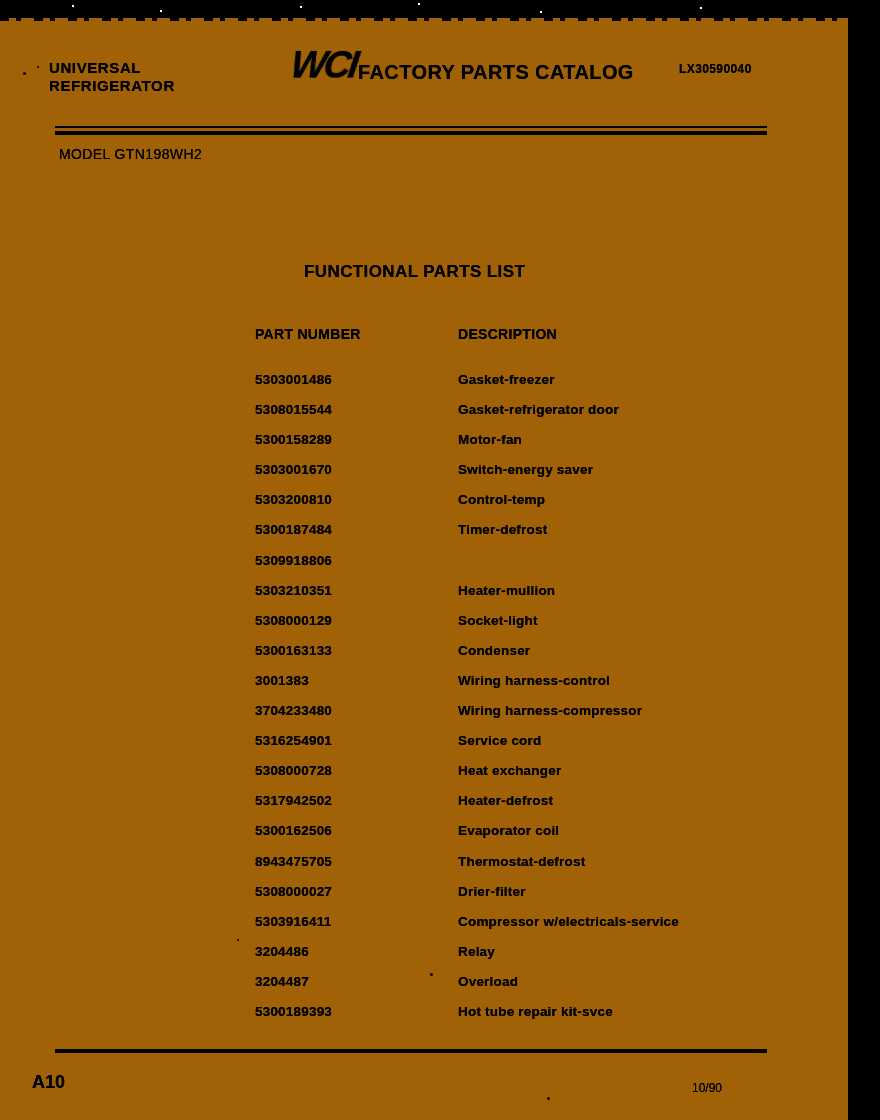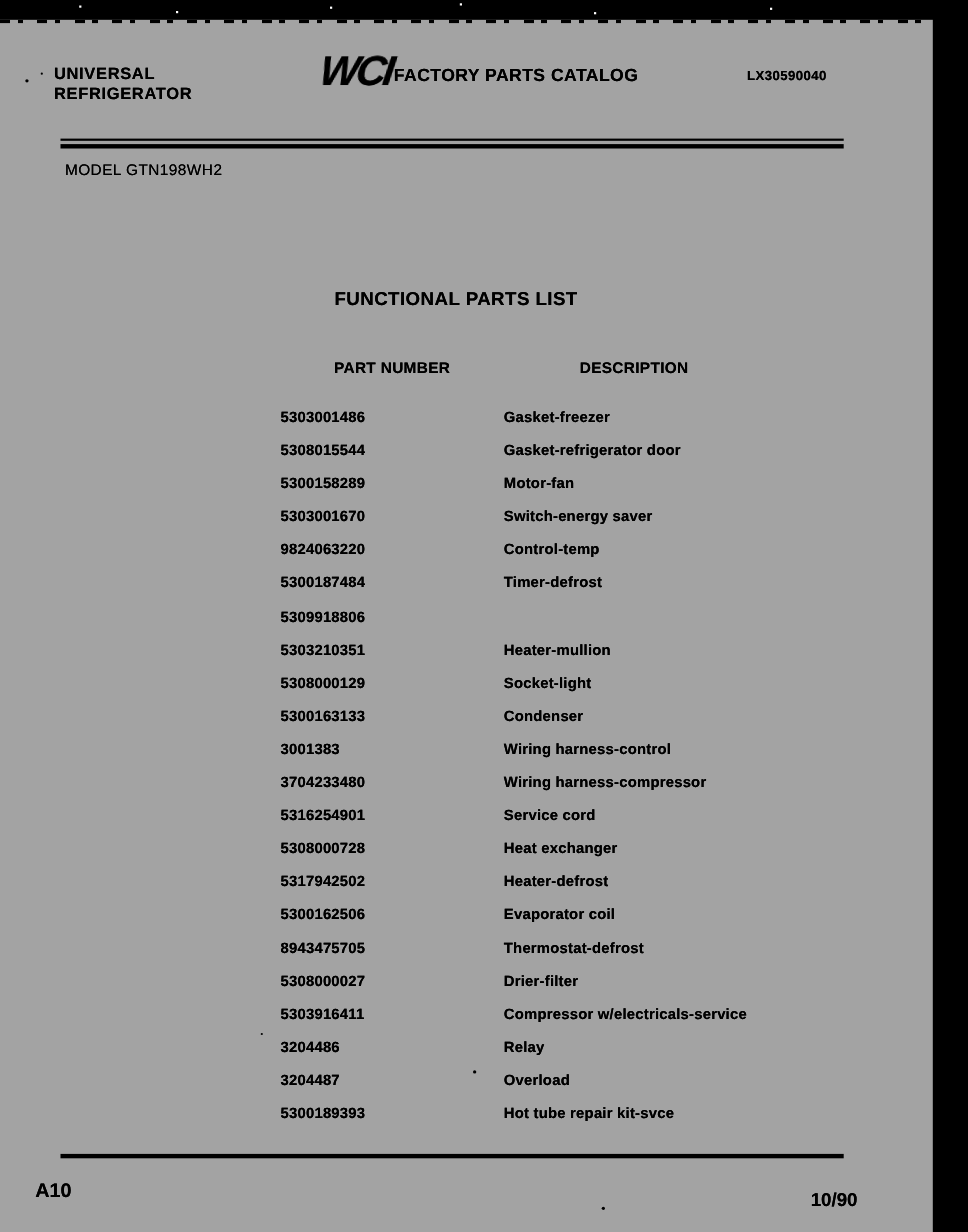--- a/index.html
+++ b/index.html
@@ -1,19 +1,19 @@
 <!DOCTYPE html>
 <html><head>
 <meta charset="utf-8">
 <style>
   html,body{margin:0;padding:0;background:#e8e8e8;}
   .page{
     position:relative;
     width:880px;height:1120px;
-    background:#a3a3a3;
+    background:#a16207;
     overflow:hidden;
     font-family:"Liberation Sans", sans-serif;
     color:#000;
   }
   .ink{ text-shadow:0 0 .5px #000; filter:blur(.25px); }
 
   
   .top-bar{position:absolute;left:0;top:0;width:880px;height:18px;background:#000;}
   .top-bar::after{
     content:"";position:absolute;left:0;right:0;bottom:-3px;height:3px;
@@ -23,38 +23,38 @@
   .speck-b{position:absolute;background:#000;border-radius:50%;}
   .right-strip{position:absolute;left:848px;top:0;width:32px;height:1120px;background:#000;}
 
   
   .brand{position:absolute;left:49px;top:59px;font-size:15px;font-weight:700;letter-spacing:.6px;line-height:18px;}
   .logo{
     position:absolute;left:291px;top:44px;
     font-size:38px;font-weight:900;font-style:italic;
     letter-spacing:-3px;transform:skewX(-8deg);
   }
-  .catalog-title{position:absolute;left:358px;top:61px;font-size:16px;font-weight:700;letter-spacing:.4px;}
+  .catalog-title{position:absolute;left:358px;top:61px;font-size:20px;font-weight:700;letter-spacing:.4px;}
   .catalog-number{position:absolute;left:679px;top:62px;font-size:12px;font-weight:700;letter-spacing:.4px;}
   .rule{position:absolute;left:55px;width:712px;background:#000;}
   .rule-thin{top:126px;height:2px;}
   .rule-thick{top:131px;height:4px;}
   .model{position:absolute;left:59px;top:146px;font-size:14px;font-weight:400;letter-spacing:.4px;}
 
   
   .section-title{position:absolute;left:304px;top:262px;font-size:17px;font-weight:700;letter-spacing:.4px;}
   .parts-table{position:absolute;left:255px;top:326px;width:440px;}
-  .thead{display:grid;grid-template-columns:203px 1fr;height:32px;font-size:14px;font-weight:700;letter-spacing:.3px;text-align:center;}
+  .thead{display:grid;grid-template-columns:203px 1fr;height:32px;font-size:14px;font-weight:700;letter-spacing:.3px;}
   .tr{display:grid;grid-template-columns:203px 1fr;line-height:17.1px;margin-top:13px;}
   .td{font-size:13.5px;font-weight:700;letter-spacing:.2px;white-space:nowrap;}
 
   
   .footer-rule{position:absolute;left:55px;top:1049px;width:712px;height:4px;background:#000;}
   .page-number{position:absolute;left:12px;top:1072px;width:845px;text-align:left;font-size:18px;font-weight:700;padding-left:20px;}
-  .date-code{position:absolute;left:737px;top:1081px;font-size:17px;font-weight:700;}
+  .date-code{position:absolute;left:692px;top:1081px;font-size:12px;font-weight:400;}
 </style>
 </head>
 <body>
 
 <div class="page">
 
   <div class="top-bar">
     <i class="speck-w" style="left:72px;top:5px"></i>
     <i class="speck-w" style="left:160px;top:10px"></i>
     <i class="speck-w" style="left:300px;top:6px"></i>
@@ -102,21 +102,21 @@
         </div>
         <div class="tr">
           <div class="td">5300158289</div>
           <div class="td">Motor-fan</div>
         </div>
         <div class="tr">
           <div class="td">5303001670</div>
           <div class="td">Switch-energy saver</div>
         </div>
         <div class="tr">
-          <div class="td">9824063220</div>
+          <div class="td">5303200810</div>
           <div class="td">Control-temp</div>
         </div>
         <div class="tr">
           <div class="td">5300187484</div>
           <div class="td">Timer-defrost</div>
         </div>
         <div class="tr">
           <div class="td">5309918806</div>
         </div>
         <div class="tr">

